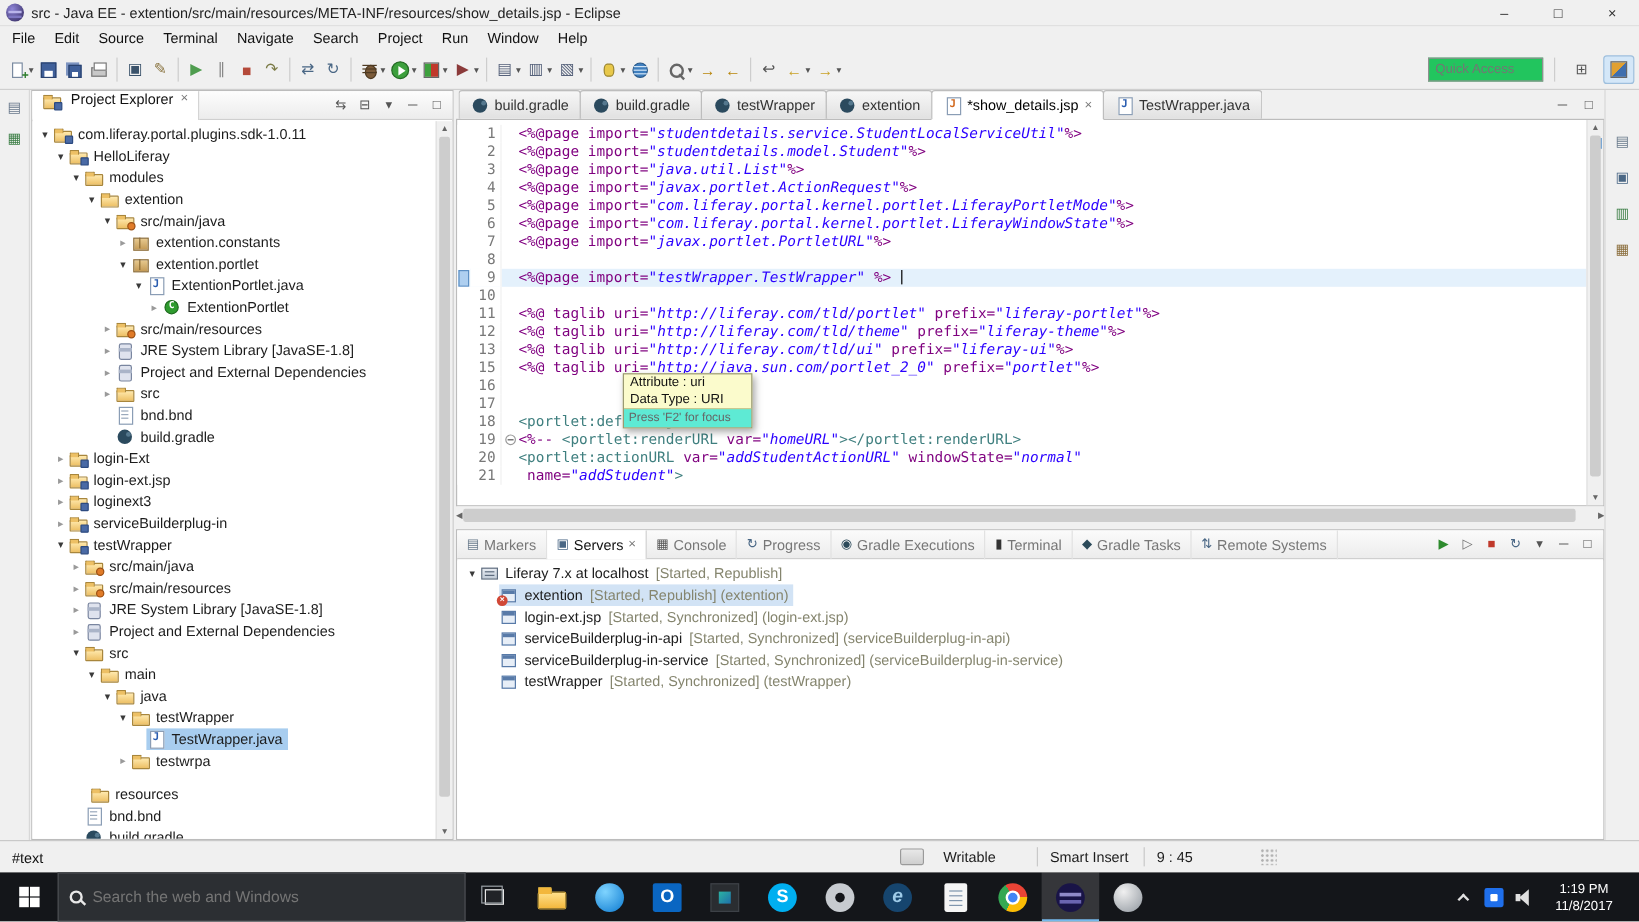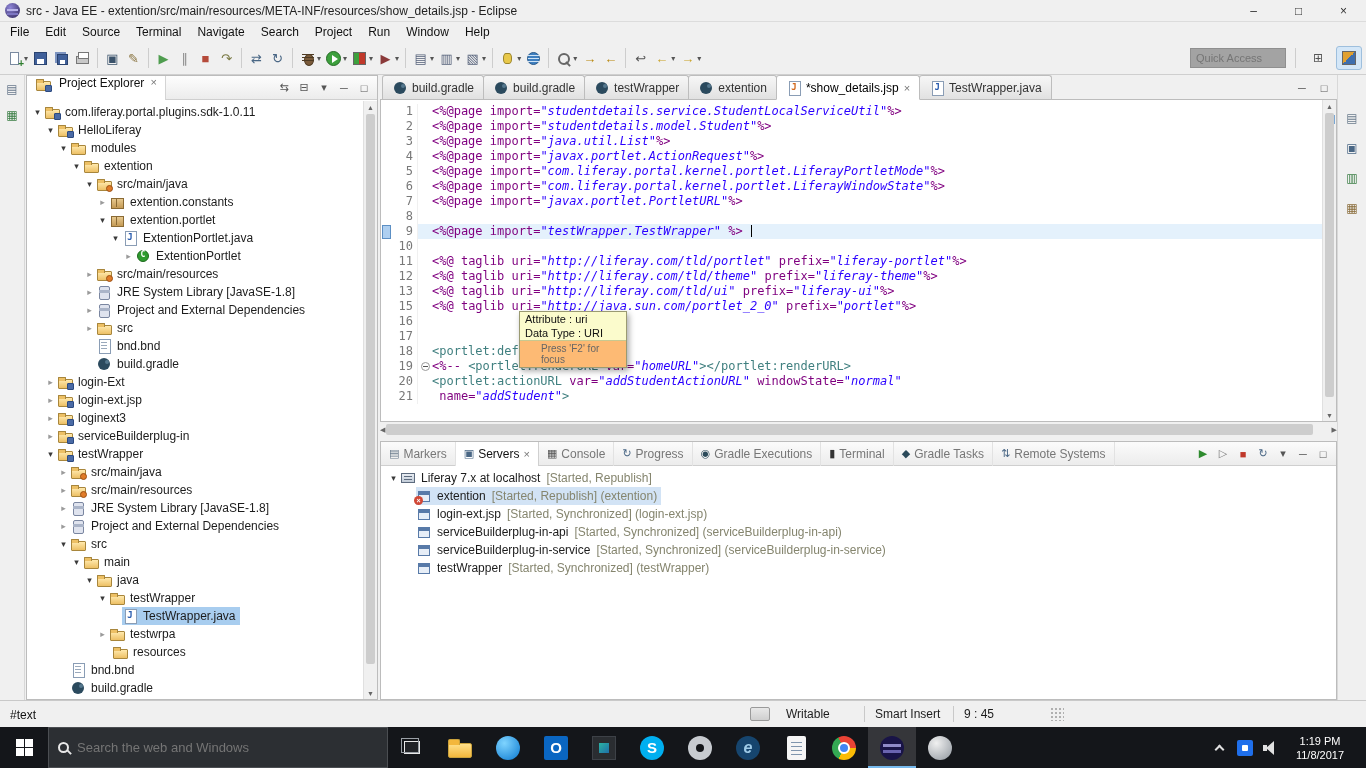--- a/index.html
+++ b/index.html
@@ -16,21 +16,21 @@
 .menubar{position:absolute;top:22px;left:0;right:0;height:20px;display:flex;align-items:center;background:#f0f0f0;padding-left:2px}
 .menu-item{padding:2px 8px;color:#111}
 
 .toolbar{position:absolute;top:42px;left:0;right:0;height:33px;display:flex;align-items:center;background:#f0f0f0;border-bottom:1px solid #cfcfcf;padding:0 4px}
 .tb-icons{display:flex;align-items:center;overflow:hidden}
 .tb-item{display:flex;align-items:center;height:24px;padding:0 2px}
 .tbi{width:17px;height:17px;display:inline-flex;align-items:center;justify-content:center;font-size:13px;color:#555;position:relative}
 .dd{font-size:8px;color:#555;margin-left:1px}
 .tb-sep{width:1px;height:20px;background:#cdcdcd;margin:0 4px;flex:none}
 .tb-right{margin-left:auto;display:flex;align-items:center;gap:5px}
-.quick-access{width:96px;height:20px;border:1px solid #8f8f8f;background:#a3a3a3;font:11px "Liberation Sans",sans-serif;padding:0 5px;color:#333}
+.quick-access{width:96px;height:20px;border:1px solid #8f8f8f;background:#22c55e;font:11px "Liberation Sans",sans-serif;padding:0 5px;color:#333}
 .persp-btn{min-width:26px;height:24px;display:flex;align-items:center;justify-content:center;border-radius:3px;color:#555}
 .persp-btn.active{border:1px solid #9ebfdd;background:#d4e7f8}
 .ic-javaee{width:14px;height:14px;background:linear-gradient(135deg,#e0a030 50%,#3f6fae 50%);border:1px solid #666;display:inline-block}
 
 .ic-new::before{content:"";position:absolute;inset:2px 4px;background:#fff;border:1px solid #7a8aa0}
 .ic-new::after{content:"+";position:absolute;right:-1px;bottom:-2px;color:#2d7d2d;font:bold 10px "Liberation Sans",sans-serif}
 .ic-save::before{content:"";position:absolute;inset:2px;background:#40609a;border:1px solid #2a4370}
 .ic-save::after{content:"";position:absolute;left:5px;bottom:3px;width:7px;height:5px;background:#fff}
 .ic-saveall::before{content:"";position:absolute;inset:4px 2px 2px 4px;background:#40609a;border:1px solid #2a4370;box-shadow:-2px -2px 0 #7d94c0}
 .ic-saveall::after{content:"";position:absolute;left:7px;bottom:3px;width:5px;height:4px;background:#fff}
@@ -122,21 +122,21 @@
 .caret{display:inline-block;width:1px;height:12px;background:#000;vertical-align:-2px;margin-left:8px}
 .ed-vscroll{position:absolute;top:0;right:0;bottom:0;width:14px;background:#f0f0f0;border-left:1px solid #e0e0e0;display:flex;flex-direction:column;align-items:center}
 .ed-vscroll .sb-track::before{content:"";position:absolute;right:1px;top:3px;width:4px;height:9px;background:#7aa7d4}
 .ed-hscroll{position:absolute;top:347px;left:0;right:0;height:15px;background:#f0f0f0;display:flex;align-items:center}
 .ed-hscroll .h-track{flex:1;height:100%;position:relative}
 .h-thumb{position:absolute;top:2px;bottom:2px;left:1px;right:2%;background:#cdcdcd;border-radius:2px}
 
 .hover-tip{position:absolute;left:138px;top:211px;width:108px;background:#fbfbcc;border:1px solid #9a9a72;box-shadow:2px 3px 6px rgba(0,0,0,.35);z-index:6;font-size:11px}
 .tip-row{padding:1px 5px;color:#111}
 .tip-row b{font-weight:normal}
-.tip-hint{border-top:1px solid #c8c890;background:#fdba74;color:#666;font-size:10px;padding:2px 21px}
+.tip-hint{border-top:1px solid #c8c890;background:#5eead4;color:#666;font-size:10px;padding:2px 4px}
 
 .bottom-panel{position:absolute;top:366px;left:0;right:0;bottom:0;background:#fff;border:1px solid #bcbcbc}
 .bp-header{height:24px;background:linear-gradient(#fbfbfb,#ececec);border-bottom:1px solid #cfcfcf;display:flex;align-items:center}
 .b-tab{display:flex;align-items:center;gap:4px;height:24px;padding:0 8px;color:#777;border-right:1px solid #e2e2e2}
 .b-tab.active{background:#fff;color:#111;border-right:1px solid #d0d0d0}
 .b-tab .close{color:#777;font-size:11px}
 .bt-ic{font-size:11px}
 .bp-toolbar{margin-left:auto;display:flex;align-items:center;gap:2px;padding-right:4px}
 .servers{position:absolute;top:25px;left:0;right:0;bottom:0;background:#fff;padding-top:2px;overflow:hidden}
 .srow .srv-status{margin-left:6px;color:#85856e}
@@ -583,21 +583,21 @@
             <span class="lbl">TestWrapper.java</span>
           </span>
         </div>
         <div class="tree-row" style="padding-left: 69px;">
           <span class="arrow collapsed">▸</span>
           <span class="row-body">
             <span class="icn folder"></span>
             <span class="lbl">testwrpa</span>
           </span>
         </div>
-        <div class="tree-row" style="padding-left: 72px;">
+        <div class="tree-row" style="padding-left: 35px; margin-top: 10px;">
           <span class="arrow"></span>
           <span class="row-body">
             <span class="icn folder"></span>
             <span class="lbl">resources</span>
           </span>
         </div>
         <div class="tree-row" style="padding-left: 30px;">
           <span class="arrow"></span>
           <span class="row-body">
             <span class="icn page plainfile"></span>

